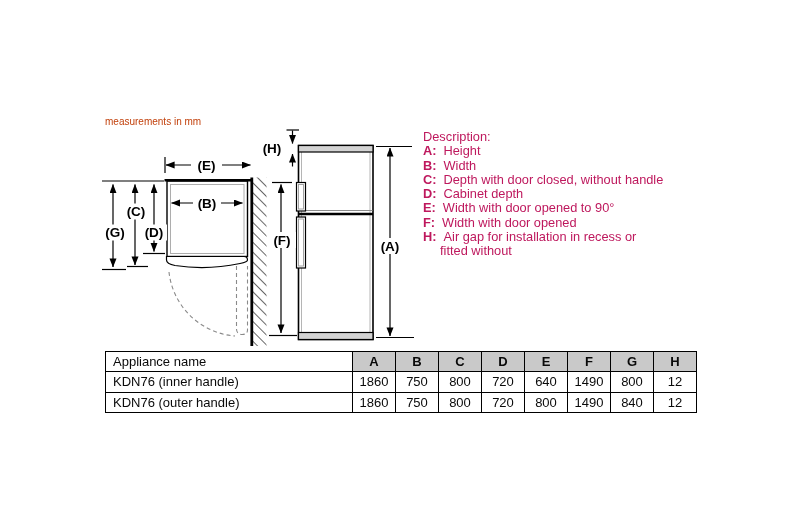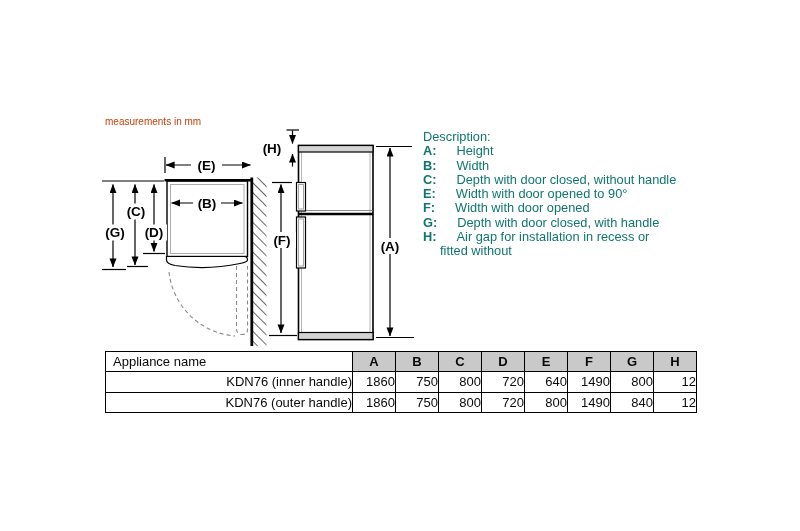--- a/index.html
+++ b/index.html
@@ -7,36 +7,36 @@
     position:relative;width:800px;height:531px;background:#ffffff;overflow:hidden;
     font-family:"Liberation Sans",sans-serif;color:#111;
   }
   .note{
     position:absolute;left:105px;top:116px;font-size:10px;color:#c2410c;
   }
   .diagram{position:absolute;left:0;top:0;}
   .dim-label{font-family:"Liberation Sans",sans-serif;font-size:13.5px;font-weight:bold;fill:#000;}
   .desc{
     position:absolute;left:423px;top:130px;font-size:12.8px;line-height:14.3px;
-    white-space:nowrap;color:#0f766e;
+    white-space:nowrap;color:#be185d;
   }
   .desc .k{font-weight:bold;}
-  .desc .t{margin-left:20px;}
+  .desc .t{margin-left:7px;}
   .desc-cont{padding-left:17px;}
   table.spec{
     position:absolute;left:105px;top:351px;width:592px;
     border-collapse:collapse;table-layout:fixed;
     font-size:13px;color:#0a0a0a;border:1.6px solid #000;
   }
   table.spec td,table.spec th{
     border:1.1px solid #000;padding:0;height:19px;
     text-align:center;vertical-align:middle;font-weight:normal;
     overflow:hidden;white-space:nowrap;margin-top:13px;
   }
-  table.spec tr.datarow td{height:19.5px;text-align:right;}
+  table.spec tr.datarow td{height:19.5px;}
   table.spec .namecol{text-align:left;padding-left:7px;}
   table.spec th.letter{background:#c9c9c9;font-weight:bold;}
 </style>
 </head>
 <body>
 
 <div class="canvas">
 
   <div class="note">measurements in mm</div>
 
@@ -126,23 +126,23 @@
       <text class="dim-label" x="272" y="152.5" text-anchor="middle">(H)</text>
       <text class="dim-label" x="390" y="250.5" text-anchor="middle">(A)</text>
     </g>
   </svg>
 
   <div class="desc">
     <div>Description:</div>
     <div class="desc-line"><span class="k">A:</span><span class="t">Height</span></div>
     <div class="desc-line"><span class="k">B:</span><span class="t">Width</span></div>
     <div class="desc-line"><span class="k">C:</span><span class="t">Depth with door closed, without handle</span></div>
+    <div class="desc-line"><span class="k">D:</span><span class="t">Cabinet depth</span></div>
     <div class="desc-line"><span class="k">E:</span><span class="t">Width with door opened to 90°</span></div>
     <div class="desc-line"><span class="k">F:</span><span class="t">Width with door opened</span></div>
-    <div class="desc-line"><span class="k">G:</span><span class="t">Depth with door closed, with handle</span></div>
     <div class="desc-line"><span class="k">H:</span><span class="t">Air gap for installation in recess or</span></div>
     <div class="desc-cont">fitted without</div>
   </div>
 
   <table class="spec">
     <colgroup>
       <col style="width:247px">
       <col>
         <col>
         <col>

